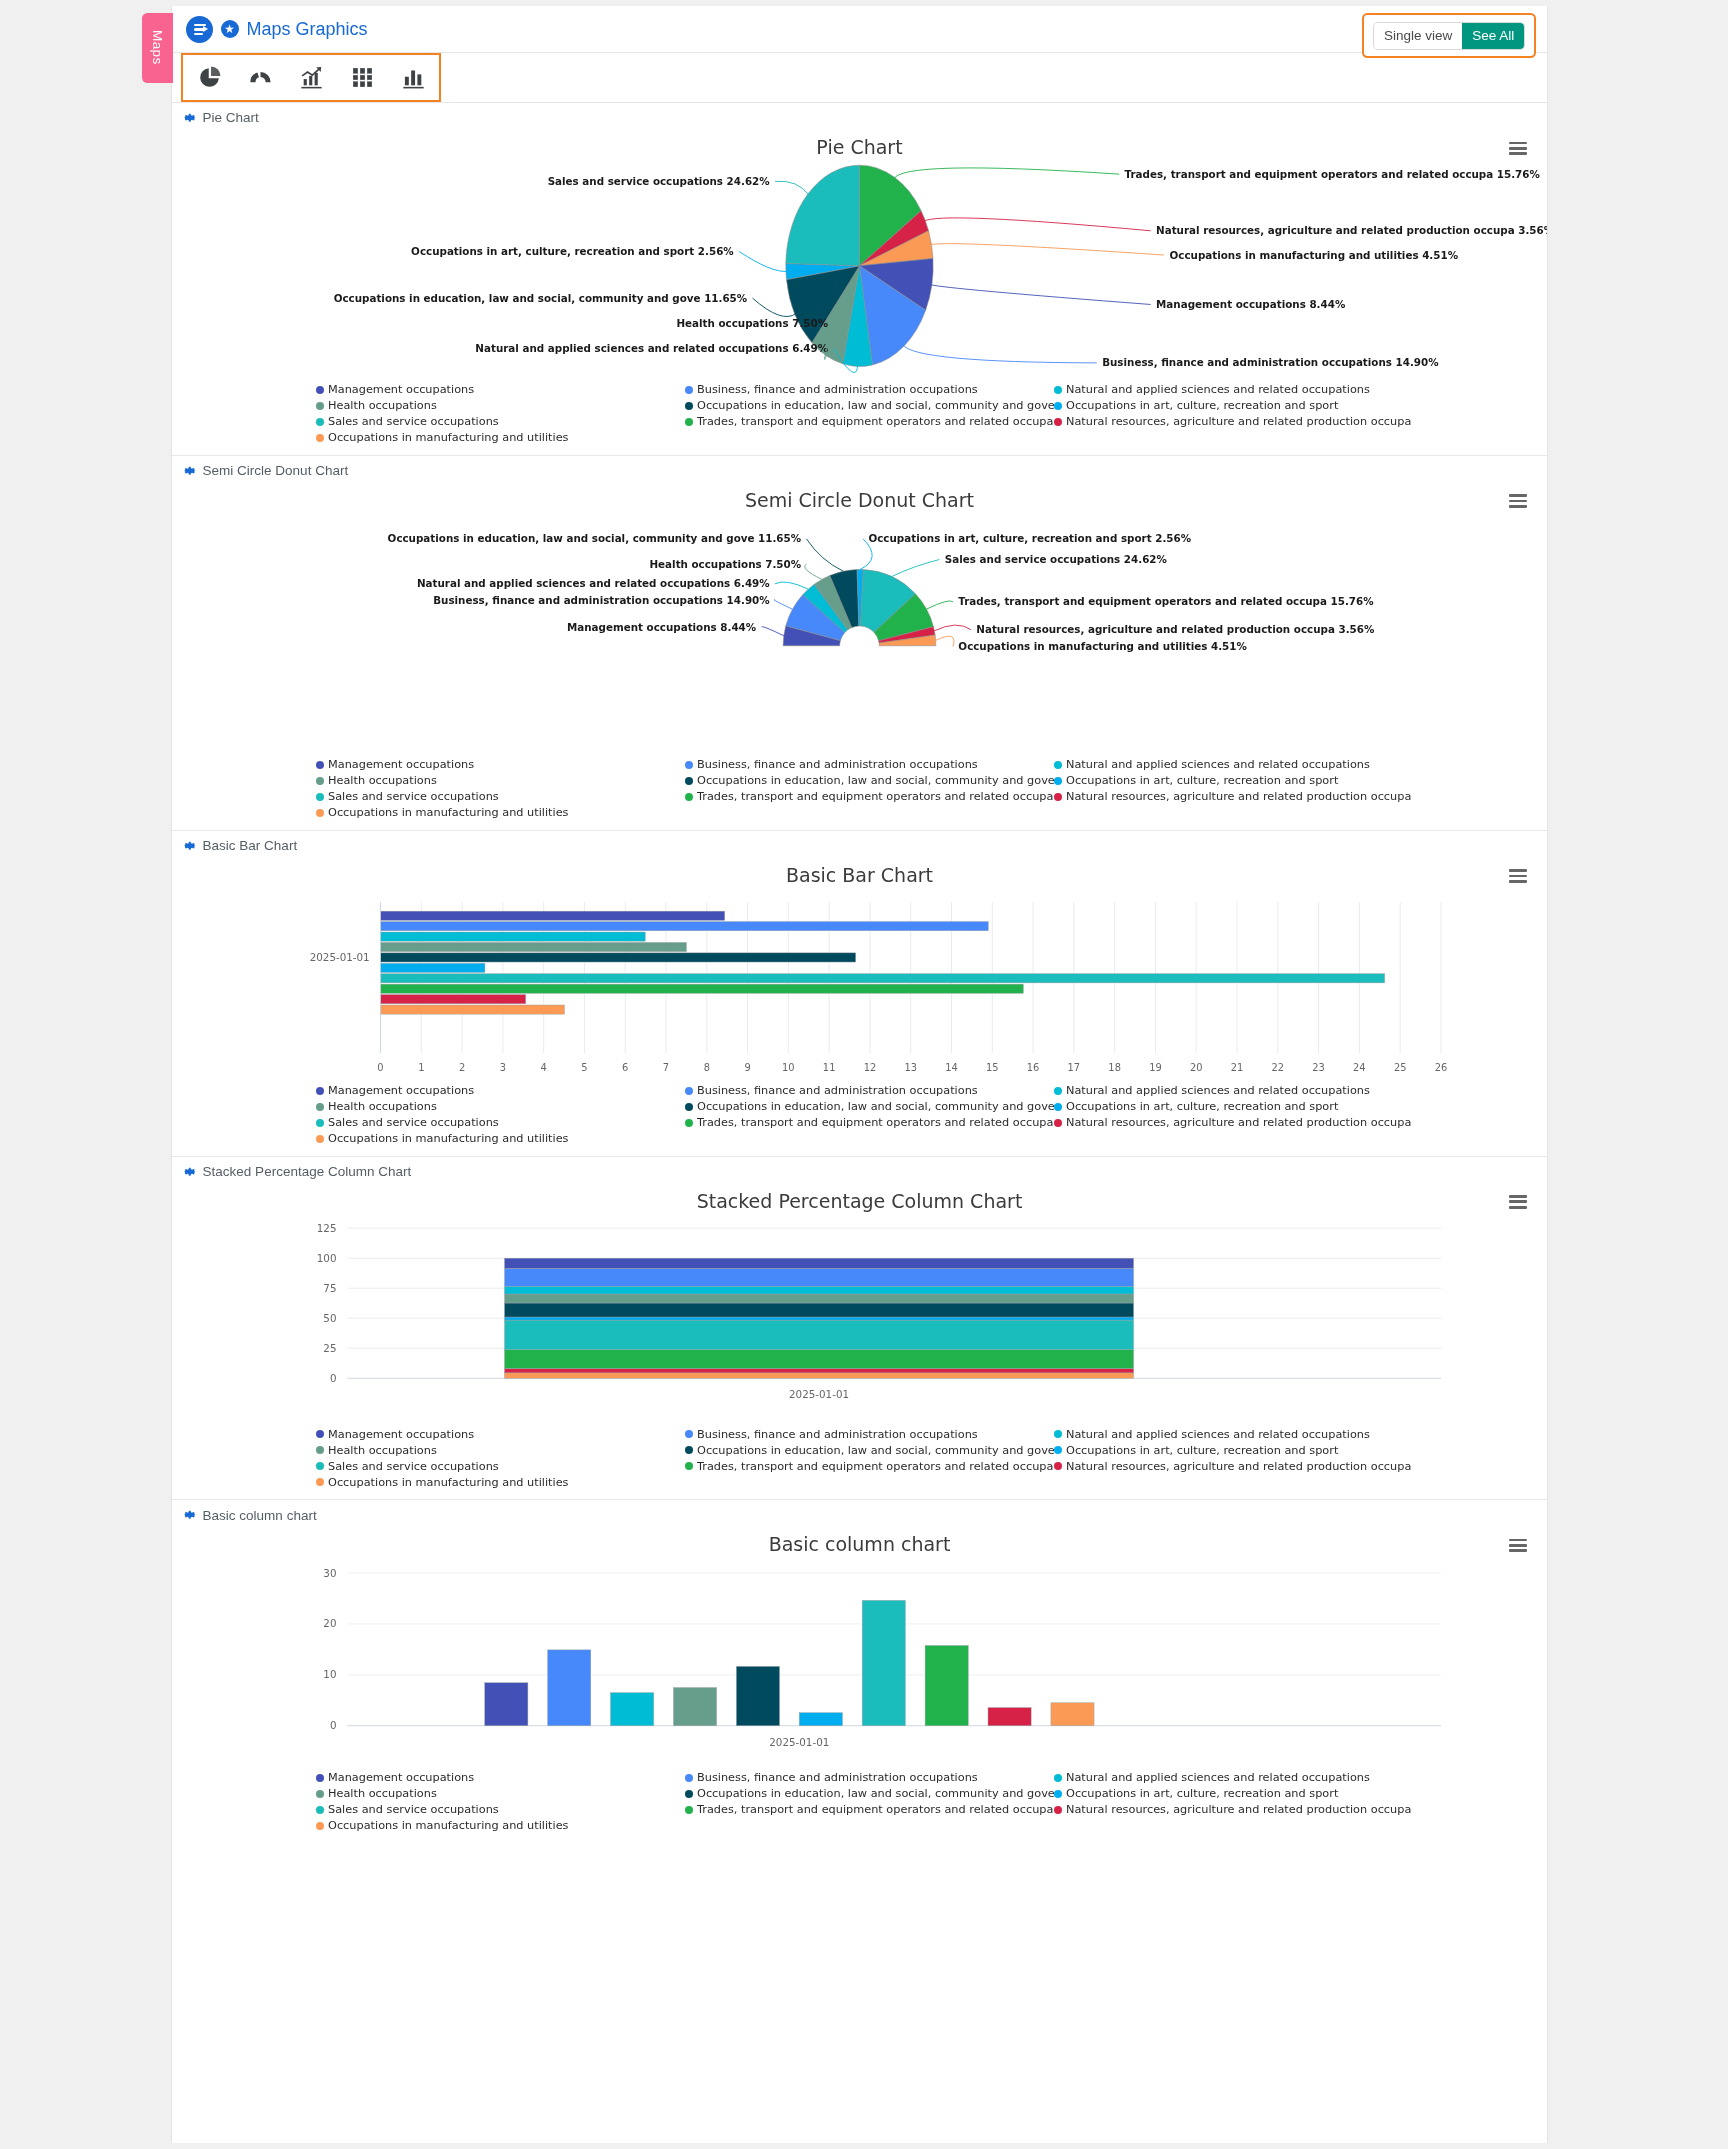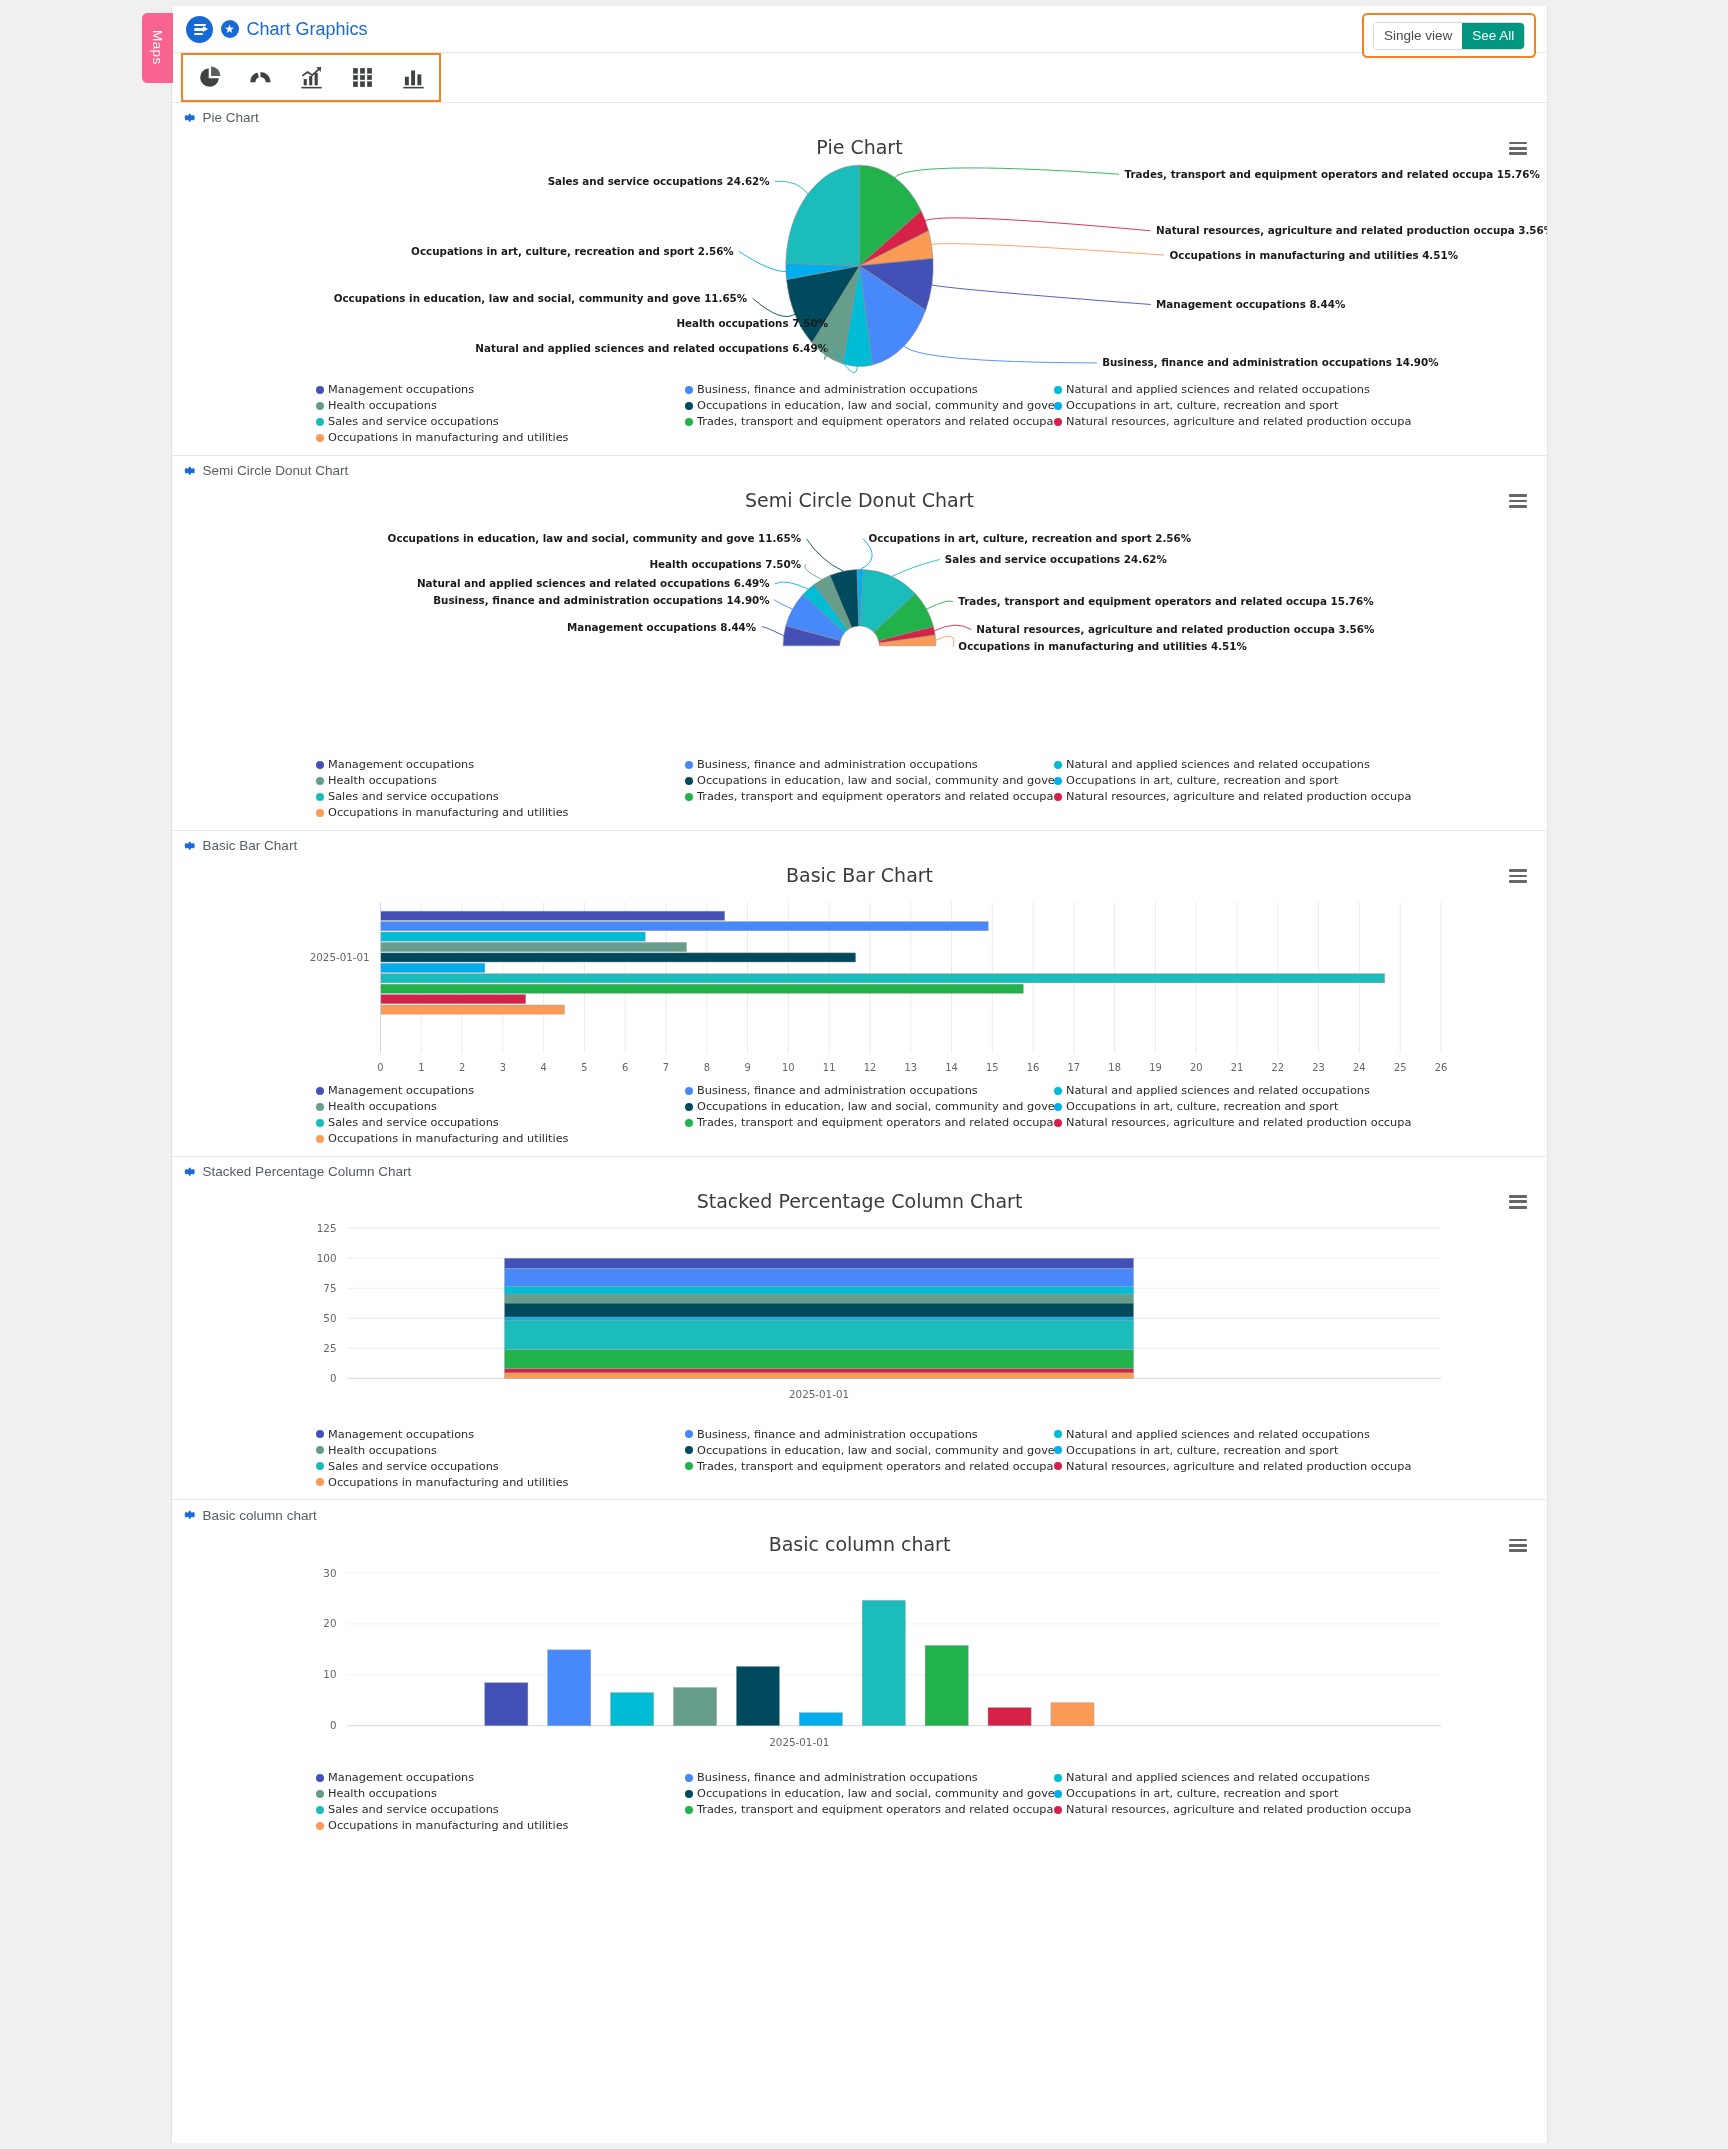--- a/index.html
+++ b/index.html
@@ -139,21 +139,21 @@
   </div>
 
   <div class="panel">
 
     <div class="topbar">
       <div class="menu-circle">
         <i></i>
           <span class="arrow"></span>
       </div>
       <div class="star-badge">★</div>
-      <div class="main-title">Chart Graphics</div>
+      <div class="main-title">Maps Graphics</div>
 
       <div class="view-toggle-wrap">
         <div class="seg">
           <button>Single view</button>
           <button class="active">See All</button>
         </div>
       </div>
     </div>
 
     <div class="toolbar-row">

